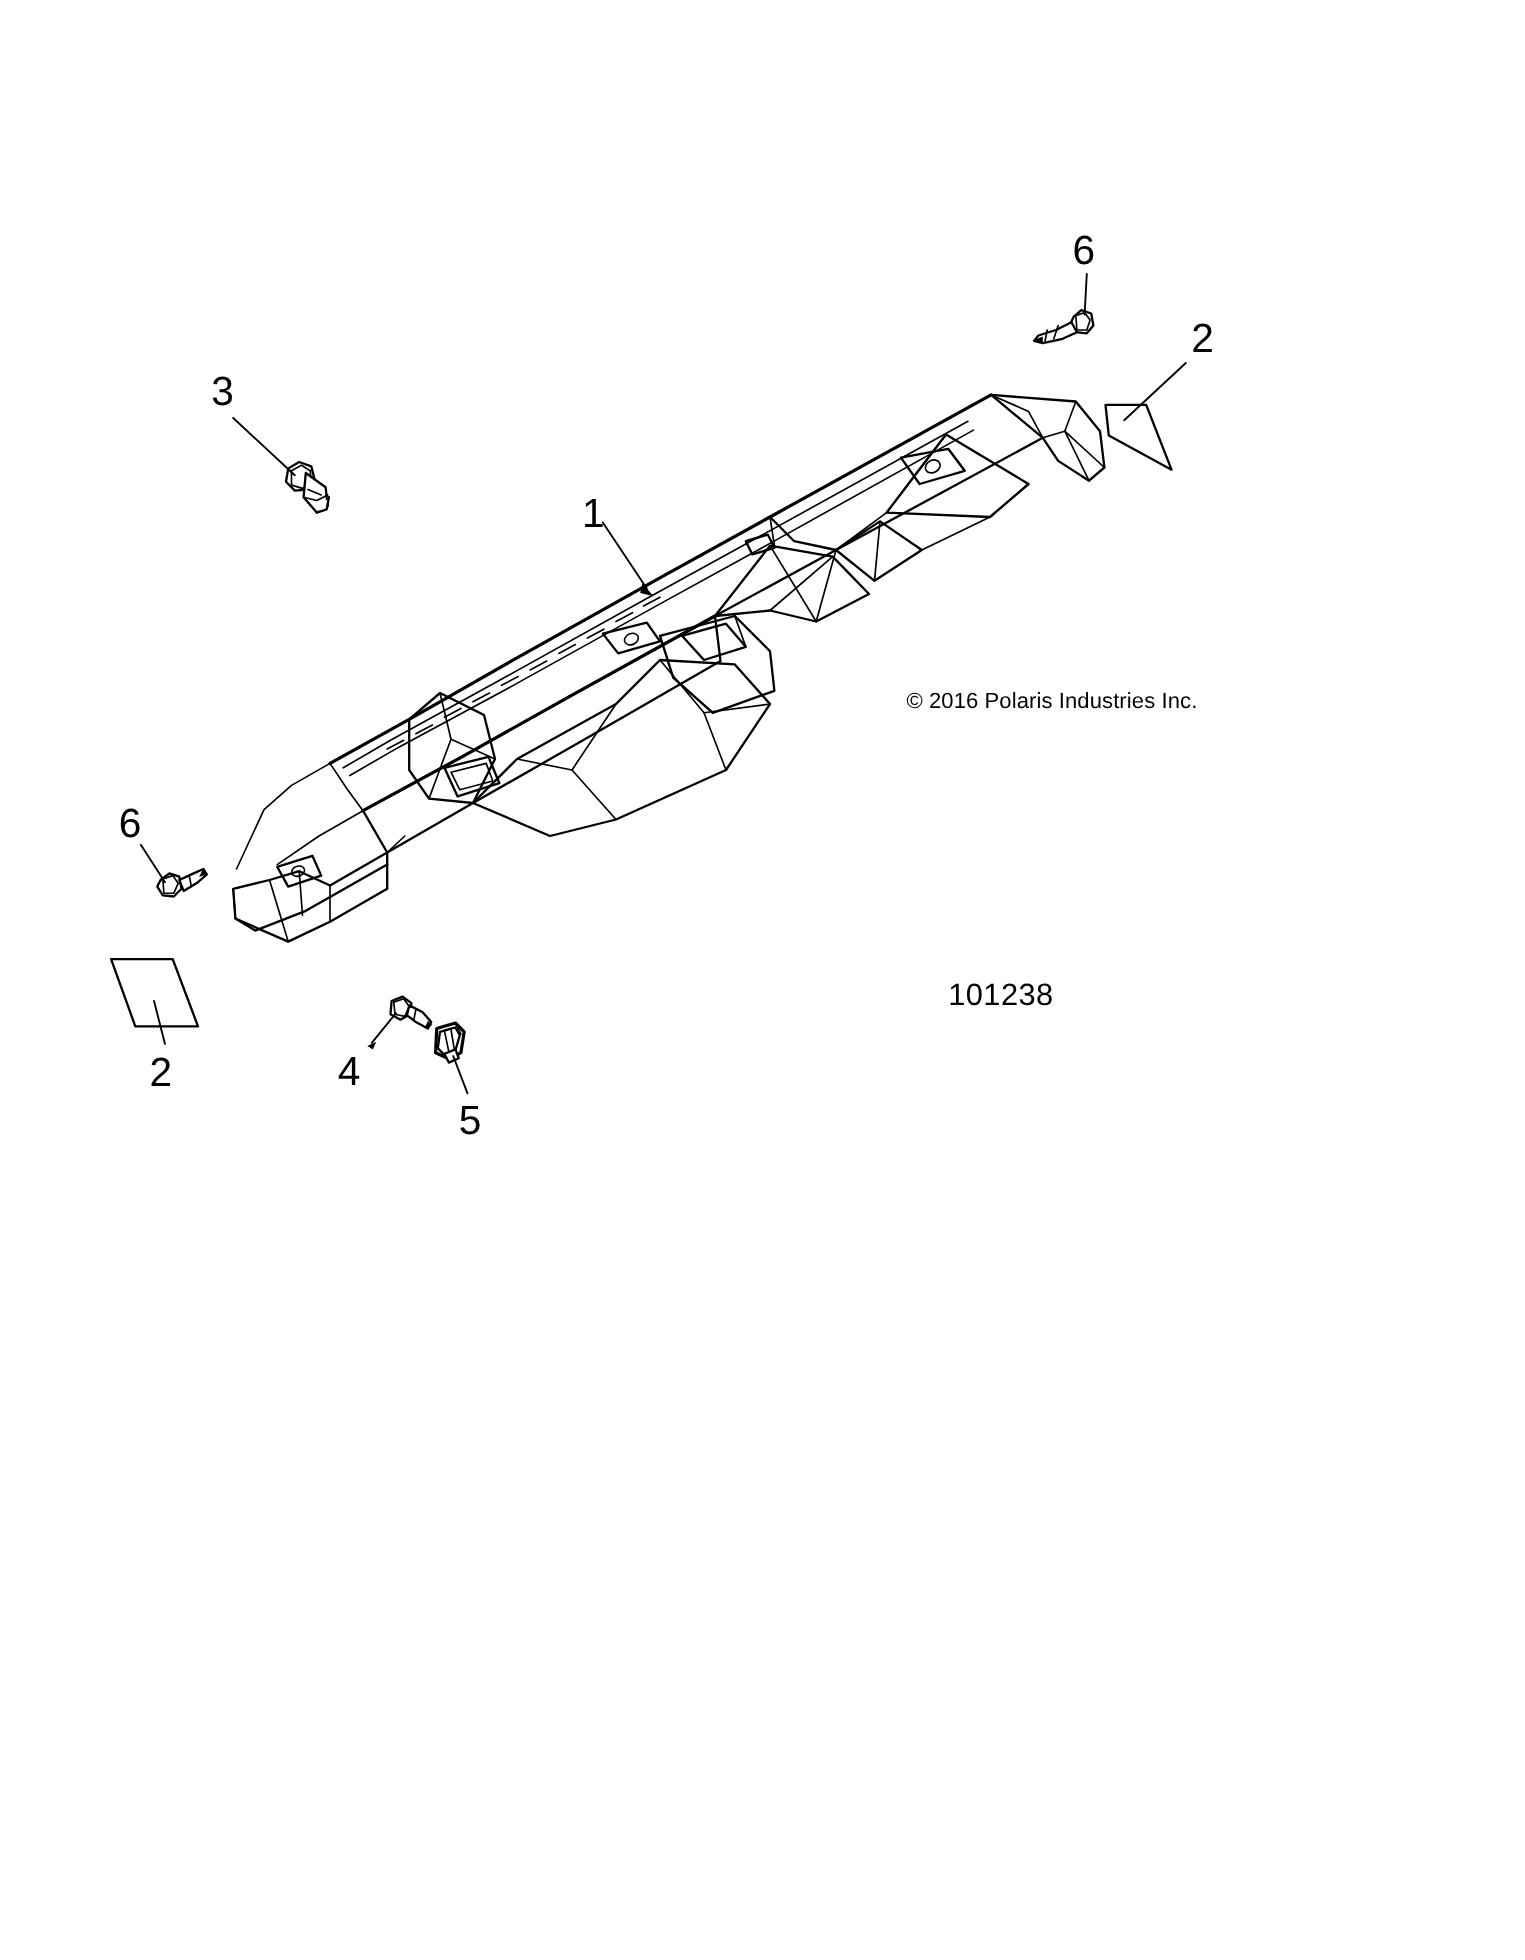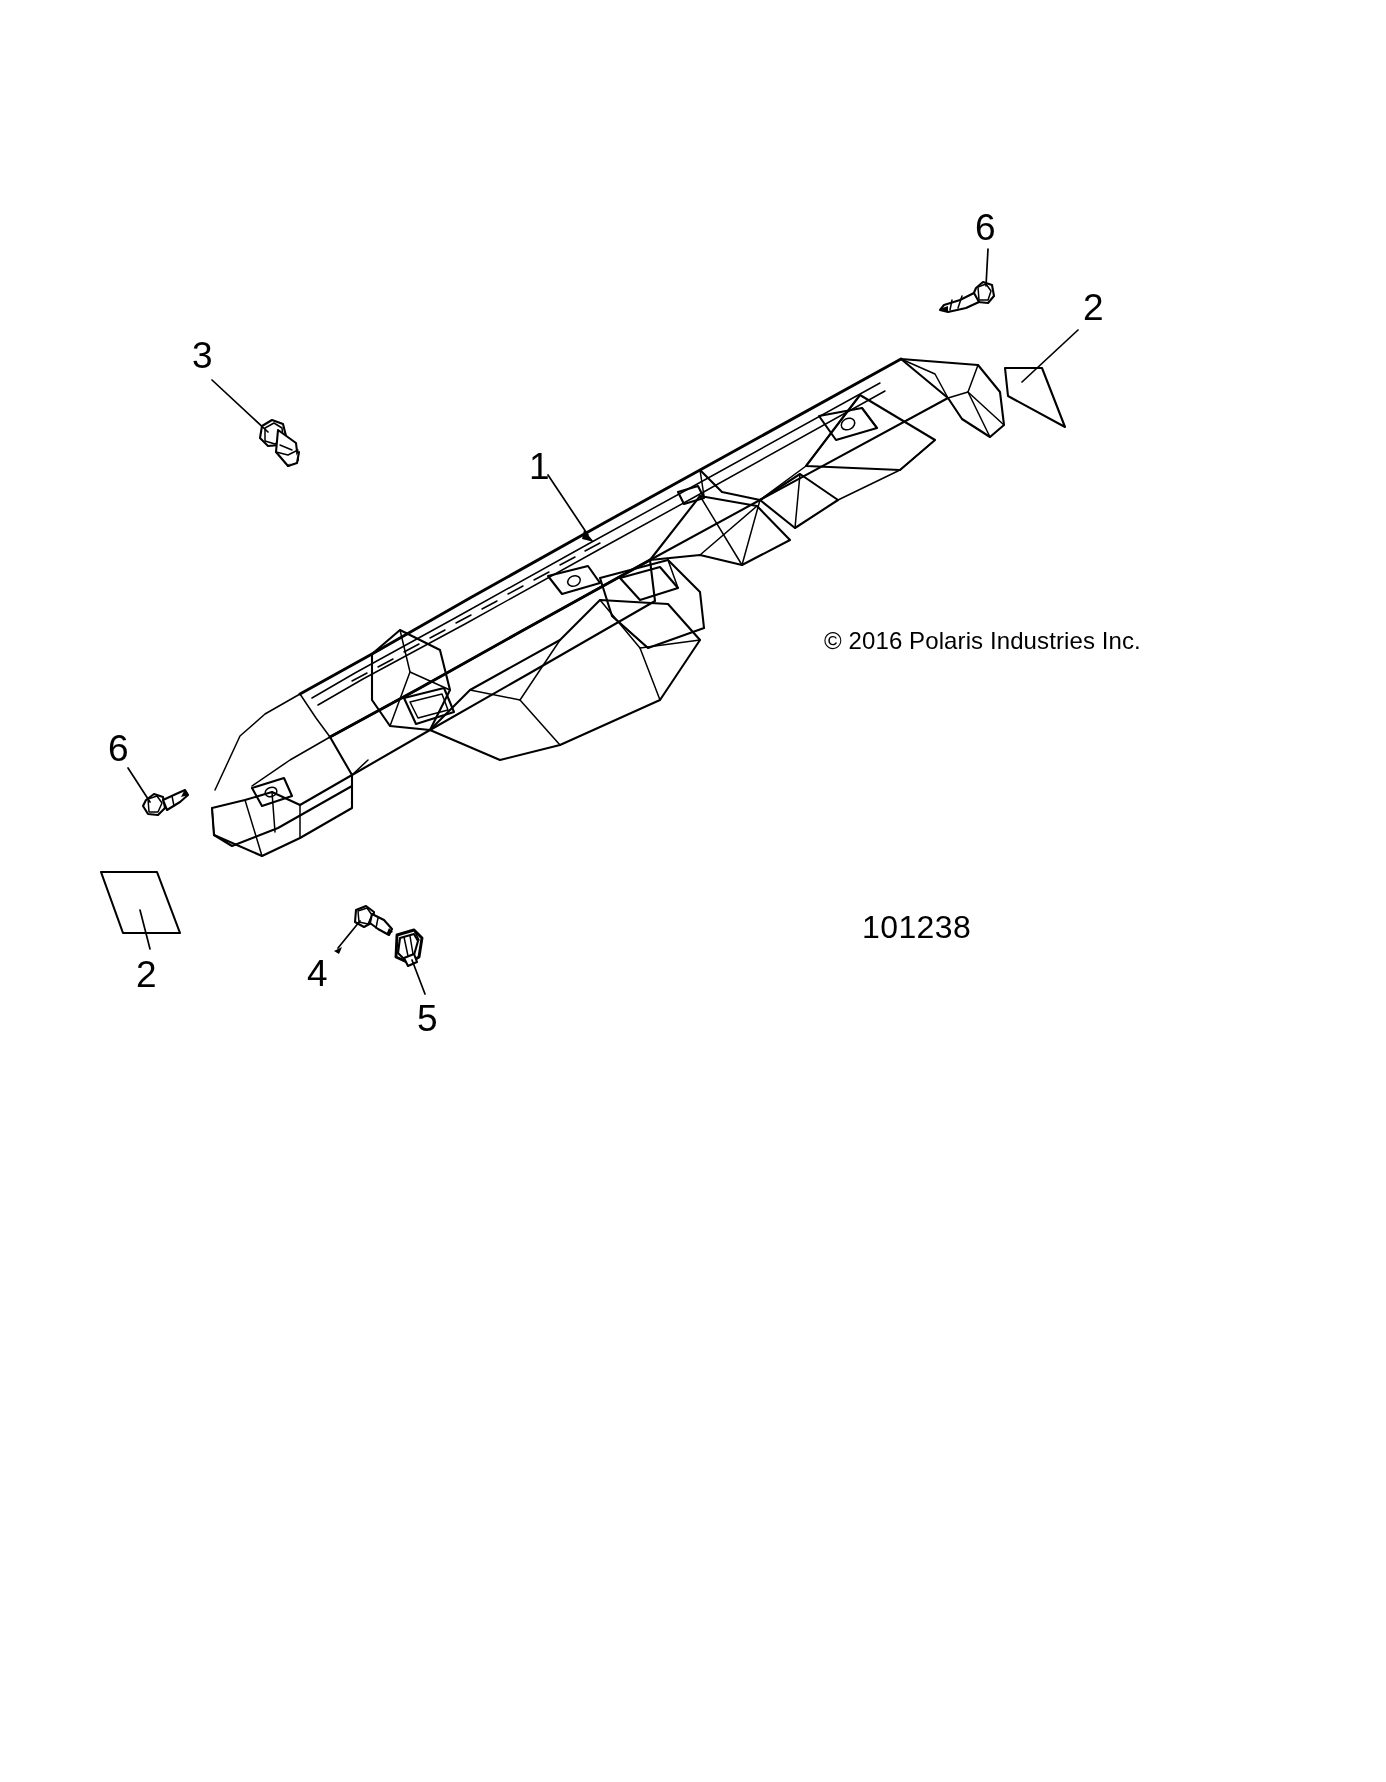--- a/index.html
+++ b/index.html
@@ -38,27 +38,27 @@
   .text-block {
     position: absolute;
     font-family: "Liberation Sans", sans-serif;
     color: #000000;
     white-space: nowrap;
     user-select: none;
   }
   #copyright-text {
     left: 824px;
     top: 627px;
-    font-size: 24px;
+    font-size: 20px;
     letter-spacing: 0.1px;
   }
   #drawing-number {
     left: 862px;
-    top: 909px;
-    font-size: 32px;
+    top: 889px;
+    font-size: 28px;
     letter-spacing: 0.4px;
   }
   
   #callout-1 { left: 529px; top: 448px; }
   #callout-2-top { left: 1083px; top: 289px; }
   #callout-2-bottom { left: 136px; top: 956px; }
   #callout-3 { left: 192px; top: 337px; }
   #callout-4 { left: 307px; top: 955px; }
   #callout-5 { left: 417px; top: 1000px; }
   #callout-6-top { left: 975px; top: 209px; }

